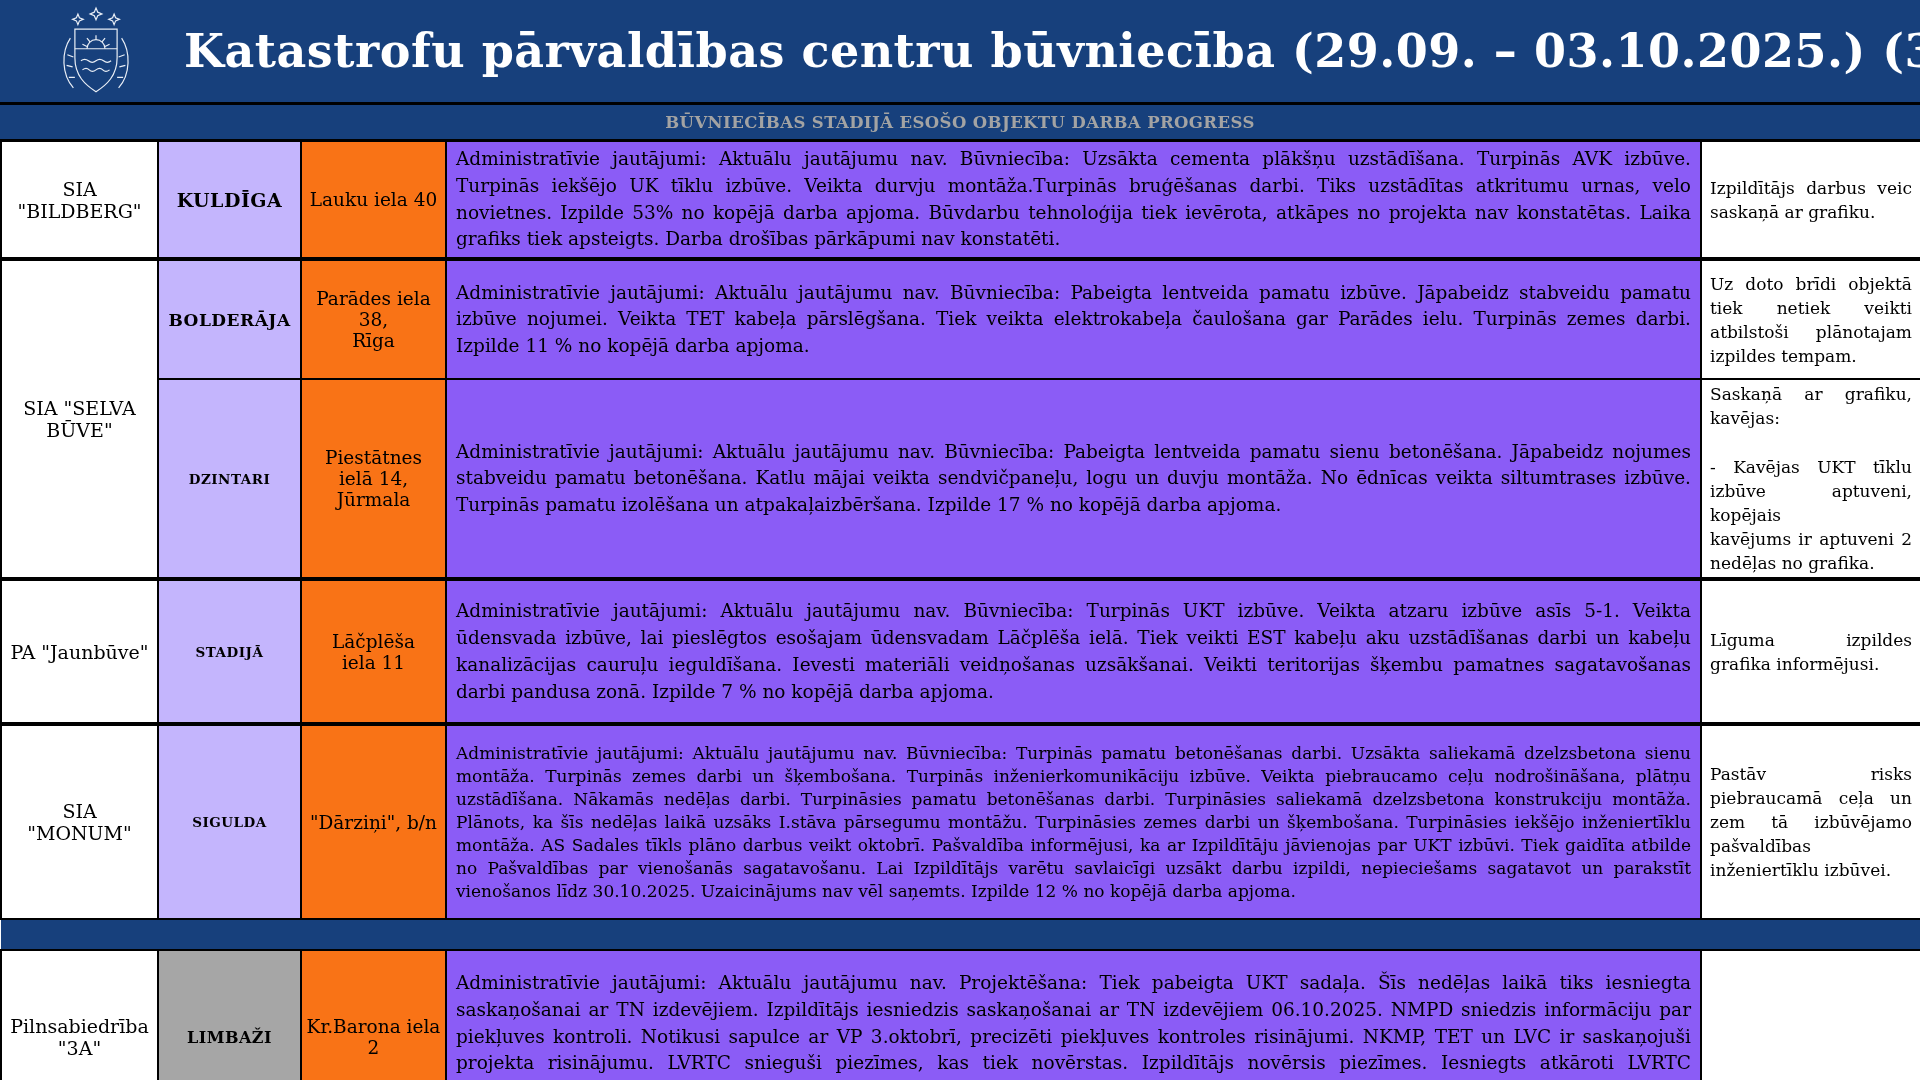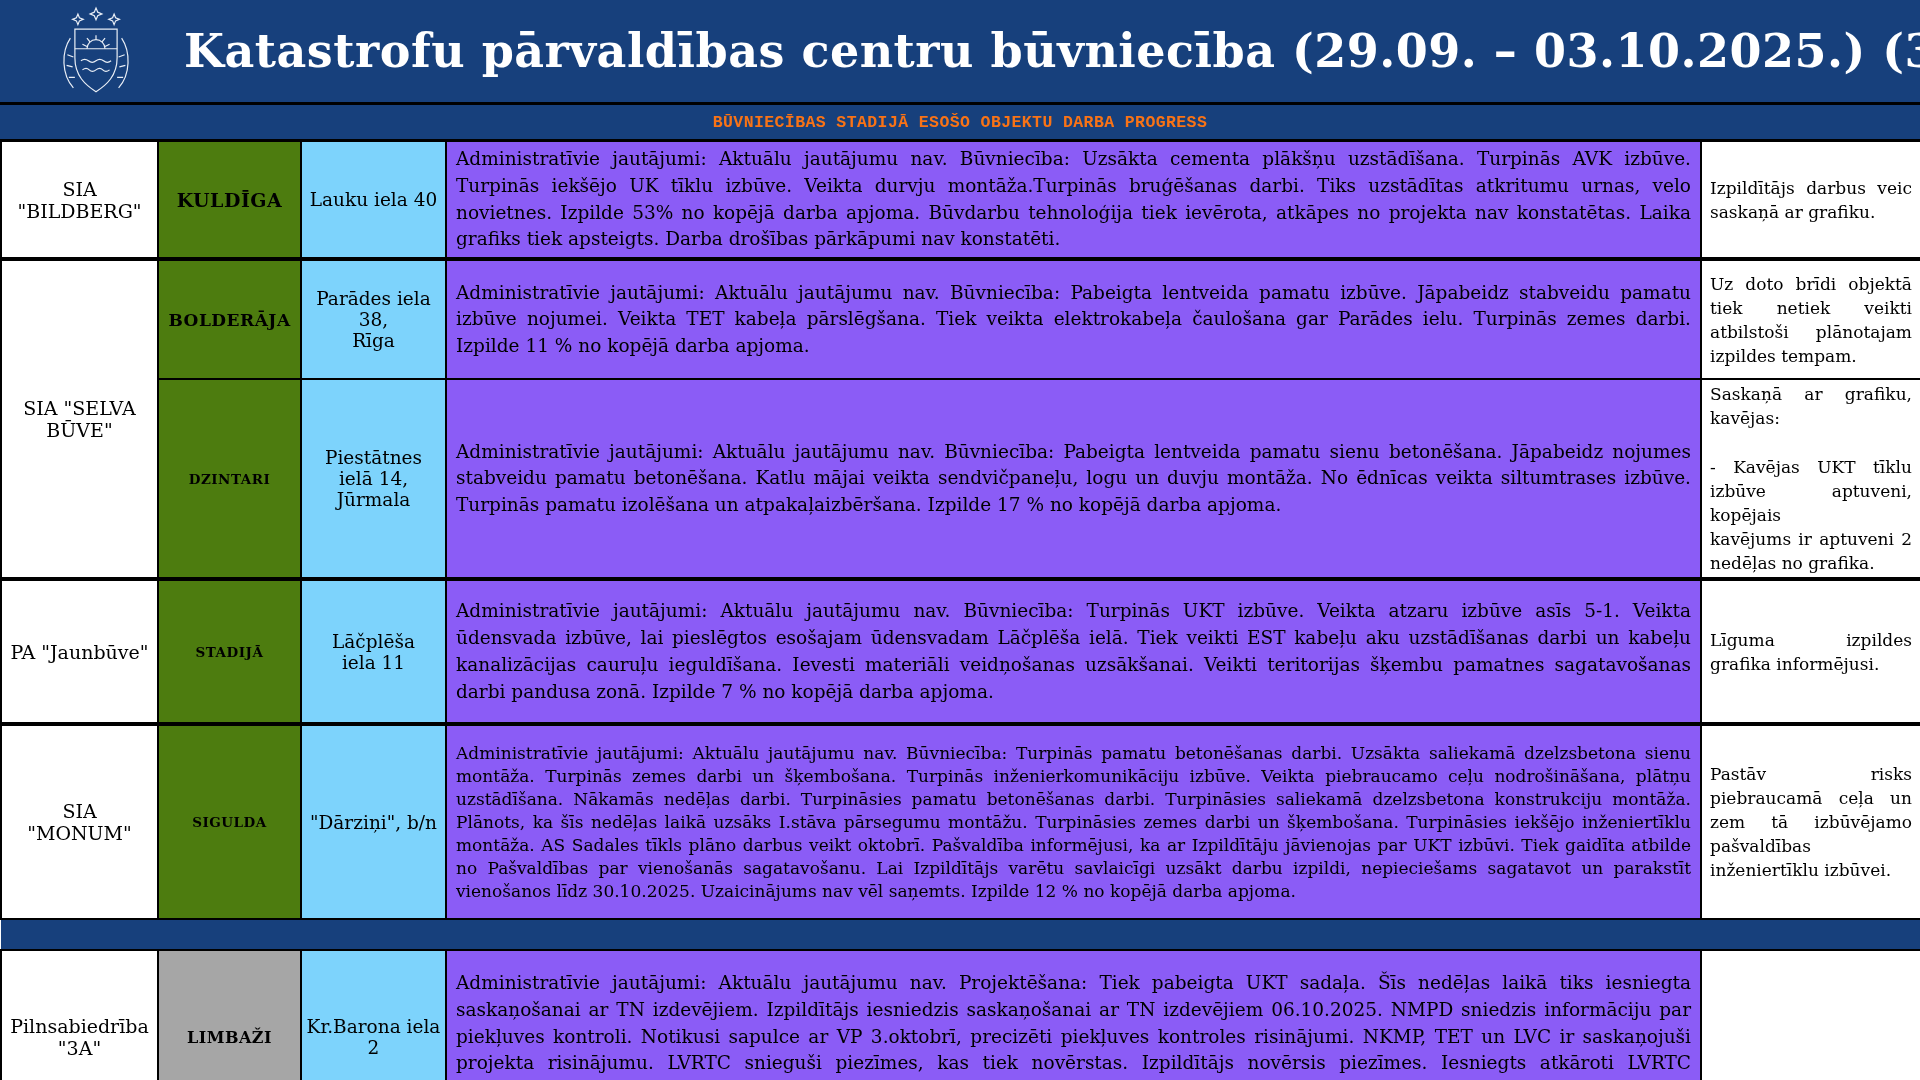--- a/index.html
+++ b/index.html
@@ -13,47 +13,47 @@
     display:flex;align-items:center;gap:40px;padding-left:48px;box-sizing:border-box;
   }
   .hdr .logo{flex:0 0 auto;width:96px;height:98px;}
   .hdr h1{
     margin:0;color:#fff;font-size:46px;font-weight:bold;letter-spacing:.5px;white-space:nowrap;
   }
   
   .secbar{
     height:34px;background:#17407c;border-bottom:3px solid #000;
     display:flex;align-items:center;justify-content:center;
-    color:#f97316;font-weight:bold;font-size:16.5px;letter-spacing:.4px;font-family:Liberation Mono, monospace;
+    color:#a3a3a3;font-weight:bold;font-size:16.5px;letter-spacing:.4px;
   }
   
   table.grid{
     width:1920px;border-collapse:collapse;table-layout:fixed;
   }
   table.grid td{
     border:2px solid #000;vertical-align:middle;box-sizing:border-box;overflow:hidden;
   }
   tr.r1 td{border-top-width:0;}
   tr.r2 td{border-top-width:4px;}
   tr.r4 td{border-top-width:4px;}
   tr.r5 td{border-top-width:4px;}
   tr.r6 td{border-bottom-width:3px;}
   .company{
     text-align:center;font-size:19px;padding:2px 6px;background:#fff;
   }
   .city{
-    text-align:center;font-weight:bold;background:#4d7c0f;padding:2px 4px;letter-spacing:.5px;
+    text-align:center;font-weight:bold;background:#c4b5fd;padding:2px 4px;letter-spacing:.5px;
   }
   .city-xl{font-size:19px;}
   .city-lg{font-size:17px;}
   .city-md{font-size:16px;}
   .city-sm{font-size:13.5px;margin-left:44px;}
   .city-gray{background:#a6a6a6;}
   .addr{
-    text-align:center;font-size:18.5px;padding:6px 4px;white-space:pre-line;background:#7dd3fc;
+    text-align:center;font-size:18.5px;padding:6px 4px;white-space:pre-line;background:#f97316;
   }
   .desc{
     text-align:justify;font-size:18.5px;line-height:1.45;padding:4px 9px;background:#8b5cf6;
   }
   .desc-sm{font-size:17px;line-height:1.35;}
   .status{
     text-align:justify;font-size:17px;line-height:1.42;padding:2px 8px;white-space:pre-line;background:#fff;
   }
   .vt{vertical-align:top;}
   tr.sep td{

